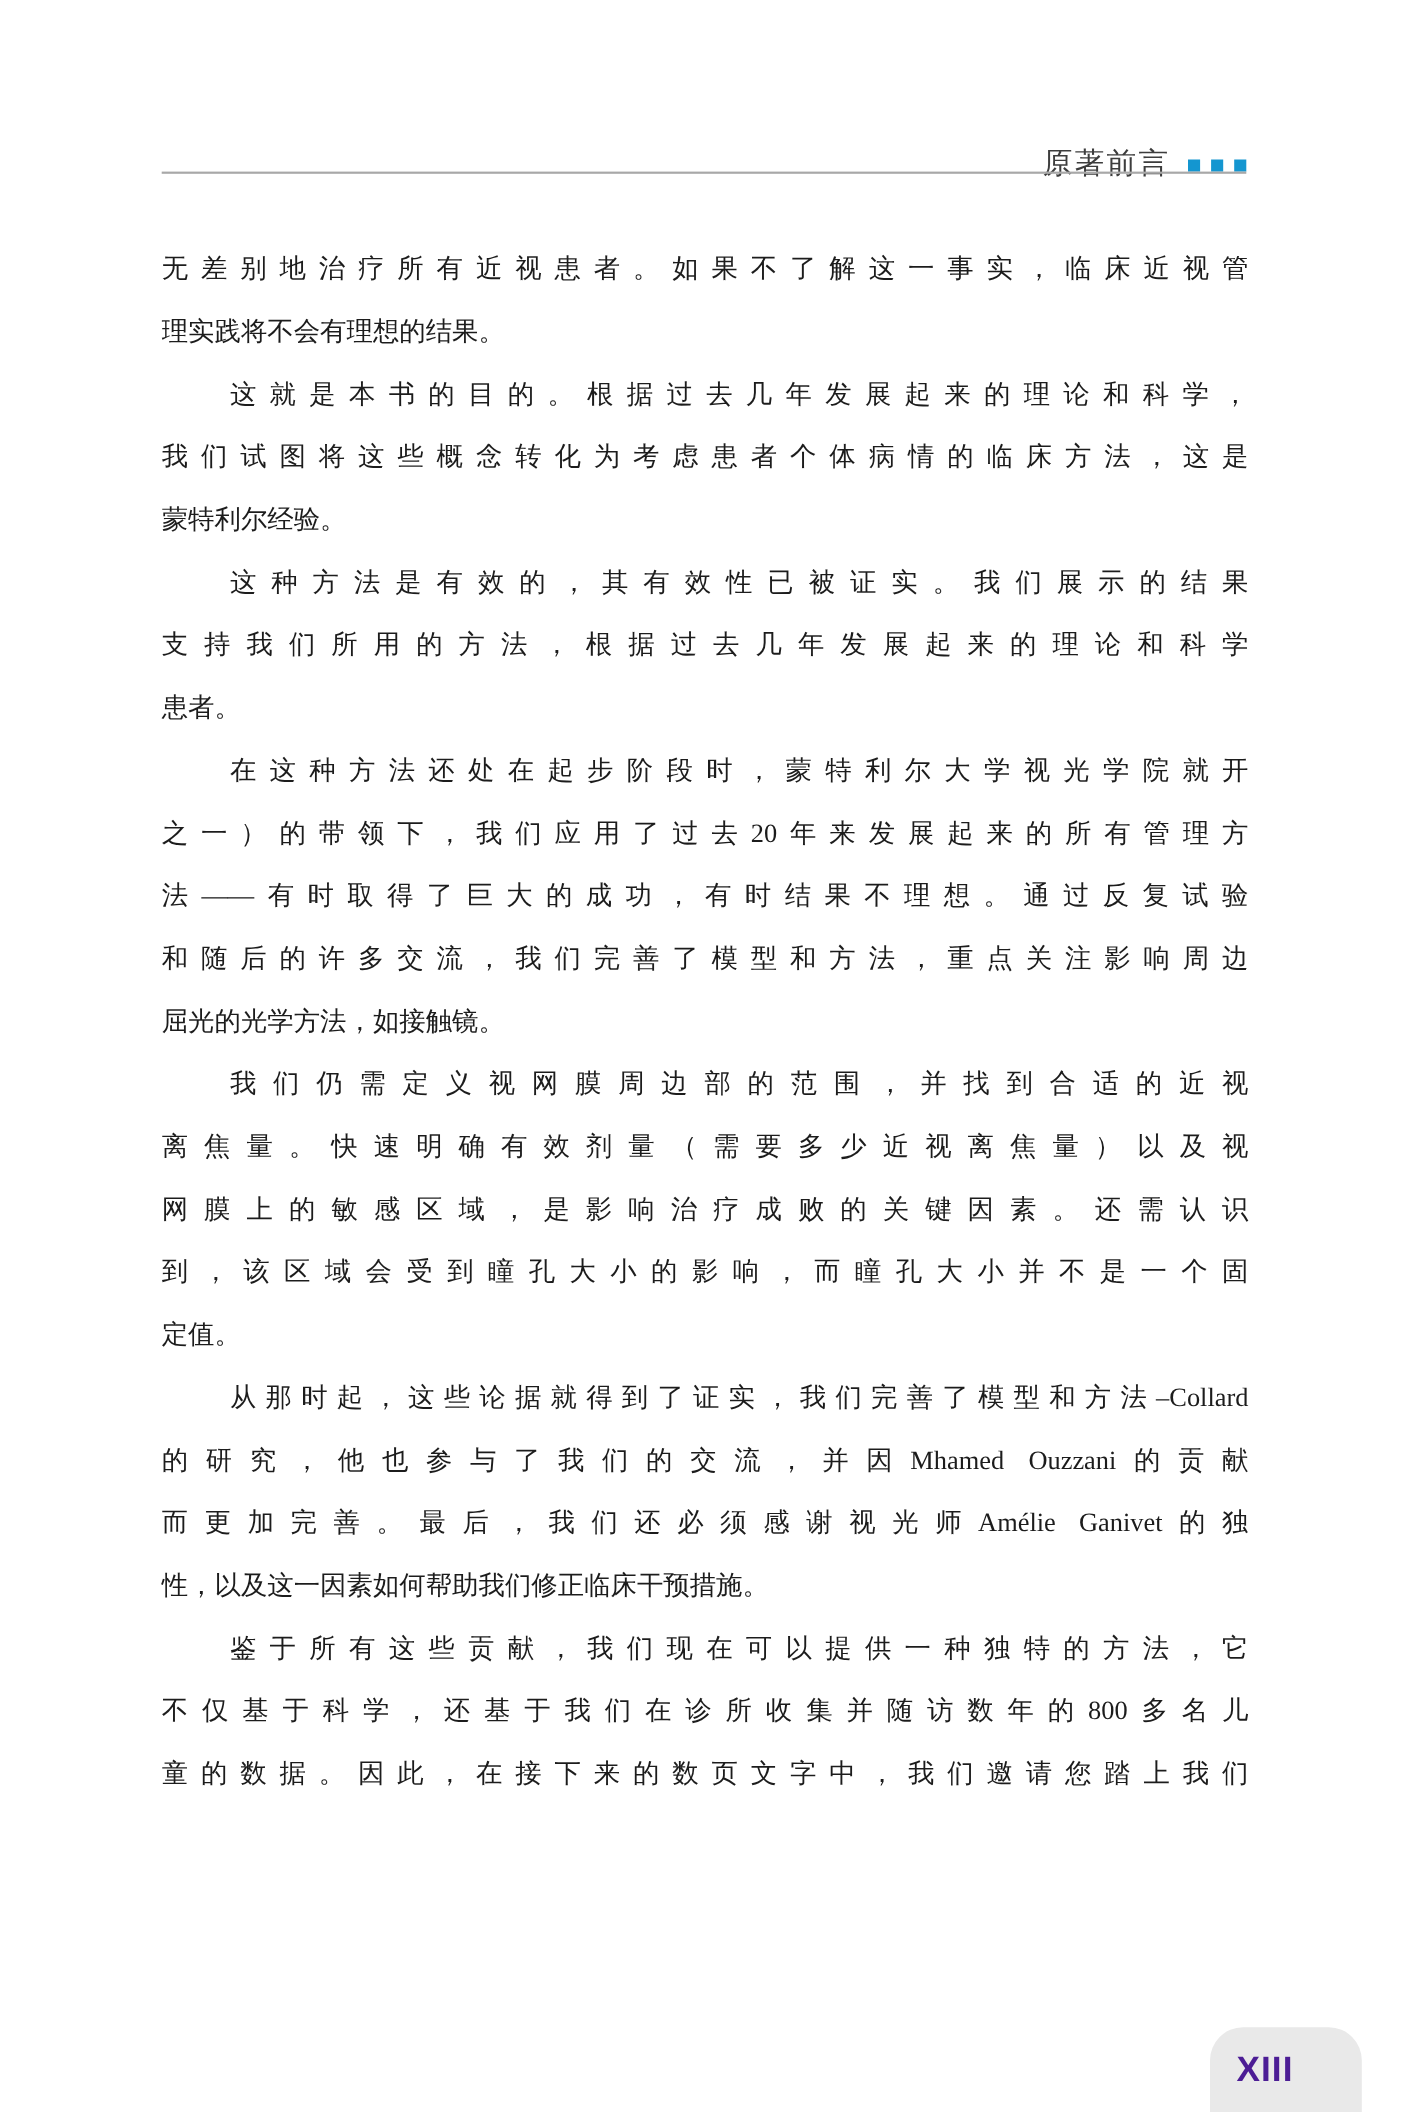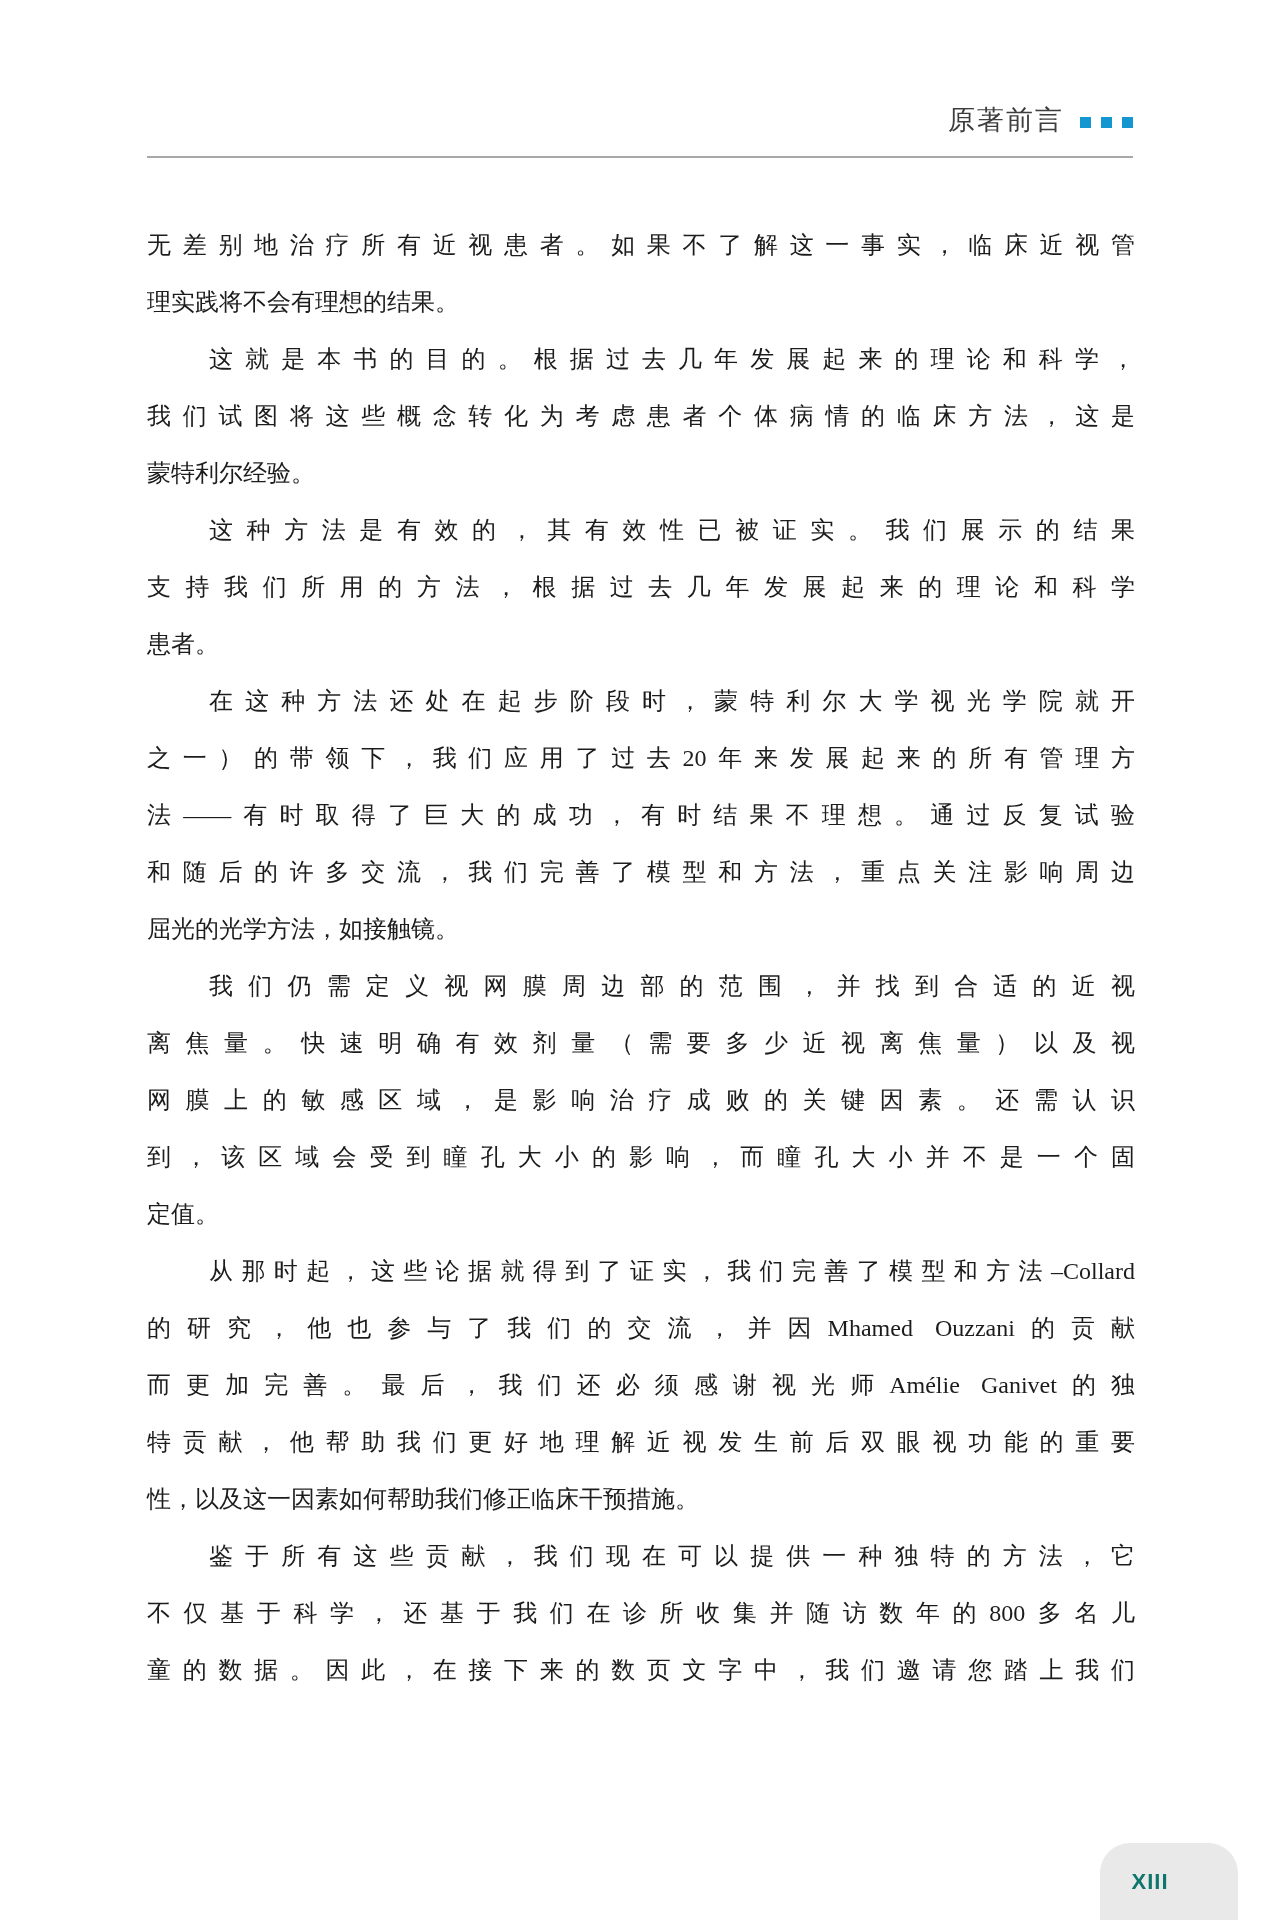--- a/index.html
+++ b/index.html
@@ -6,21 +6,21 @@
   .page{
     position:relative;
     width:1280px;height:1920px;
     background:#ffffff;
     overflow:hidden;
     font-family:"Liberation Serif","DejaVu Serif",serif;
   }
   
   .header{
     position:absolute;
-    top:100px;
+    top:128px;
     right:147px;
     height:40px;
     display:flex;
     align-items:center;
     gap:16px;
     text-align:right;
   }
   .header-title{
     font-family:"Liberation Sans","DejaVu Sans",sans-serif;
     font-size:27px;
@@ -71,23 +71,23 @@
     border-radius:30px 30px 0 0;
     display:flex;
     align-items:center;
     justify-content:center;
     padding-right:38px;
     box-sizing:border-box;
   }
   .page-number{
     font-family:"Liberation Sans","DejaVu Sans",sans-serif;
     font-weight:bold;
-    font-size:22px;
+    font-size:32px;
     letter-spacing:1px;
-    color:#0f766e;
+    color:#4c1d95;
   }
 </style>
 </head>
 <body>
 
 <div class="page">
 
   <div class="header">
     <span class="header-title">原著前言</span>
     <span class="squares">
@@ -114,21 +114,20 @@
       <div class="line">和随后的许多交流，我们完善了模型和方法，重点关注影响周边</div>
       <div class="line short">屈光的光学方法，如接触镜。</div>
       <div class="line indent">我们仍需定义视网膜周边部的范围，并找到合适的近视</div>
       <div class="line">离焦量。快速明确有效剂量（需要多少近视离焦量）以及视</div>
       <div class="line">网膜上的敏感区域，是影响治疗成败的关键因素。还需认识</div>
       <div class="line">到，该区域会受到瞳孔大小的影响，而瞳孔大小并不是一个固</div>
       <div class="line short">定值。</div>
       <div class="line indent">从那时起，这些论据就得到了证实，我们完善了模型和方法–Collard</div>
       <div class="line">的研究，他也参与了我们的交流，并因Mhamed Ouzzani的贡献</div>
       <div class="line">而更加完善。最后，我们还必须感谢视光师Amélie Ganivet的独</div>
-      <div class="line">特贡献，他帮助我们更好地理解近视发生前后双眼视功能的重要</div>
       <div class="line short">性，以及这一因素如何帮助我们修正临床干预措施。</div>
       <div class="line indent">鉴于所有这些贡献，我们现在可以提供一种独特的方法，它</div>
       <div class="line">不仅基于科学，还基于我们在诊所收集并随访数年的800多名儿</div>
       <div class="line">童的数据。因此，在接下来的数页文字中，我们邀请您踏上我们</div>
     </div>
 
   <div class="page-tab">
     <span class="page-number">XIII</span>
   </div>
 

